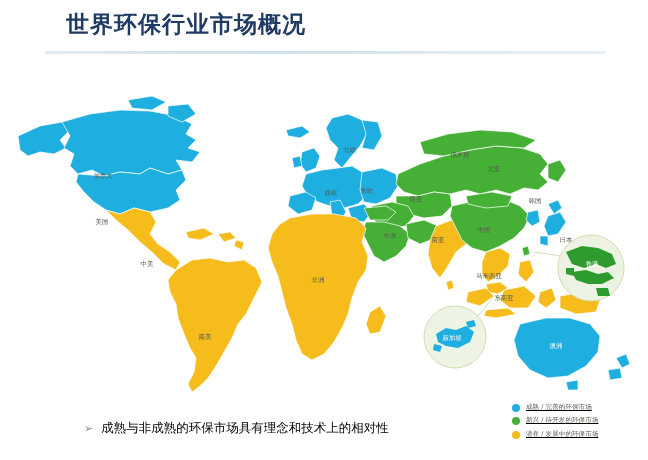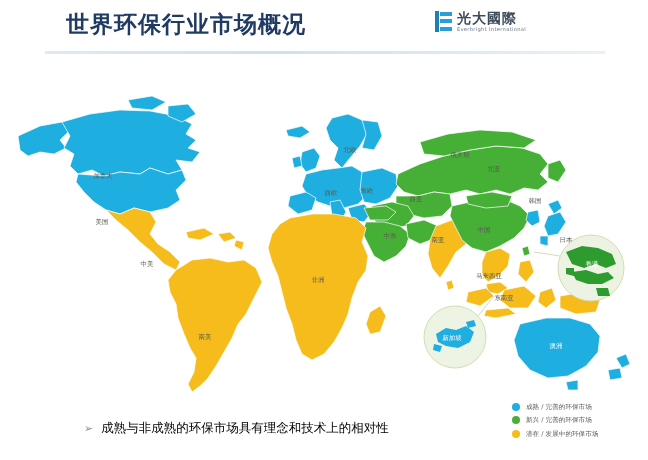--- a/index.html
+++ b/index.html
@@ -54,42 +54,30 @@
     position:absolute;left:84px;top:420px;
     display:flex;align-items:center;gap:8px;
   }
   .bullet-arrow{font-size:11px;color:#8a8a8a;line-height:1;}
   .bullet-text{font-size:12.5px;color:#000000;white-space:nowrap;}
   
   .legend{
     position:absolute;left:512px;top:403px;
     display:flex;flex-direction:column;gap:4.3px;
   }
-  .legend-row{display:flex;align-items:flex-start;gap:6px;}
+  .legend-row{display:flex;align-items:flex-end;gap:6px;text-decoration:underline;}
   .legend-dot{width:8px;height:8px;border-radius:50%;flex:none;}
   .legend-label{font-size:6.6px;color:#5b5b55;white-space:nowrap;}
 </style>
 </head>
 <body>
 
 <div class="header">
   <div class="title">世界环保行业市场概况</div>
 
-  <div class="logo">
-    <div class="logo-mark">
-      <div class="bar spine"></div>
-      <div class="bar b1"></div>
-      <div class="bar b2"></div>
-      <div class="bar b3"></div>
-    </div>
-    <div class="logo-text">
-      <div class="logo-cn">光大國際</div>
-      <div class="logo-en">Everbright International</div>
-    </div>
-  </div>
 
   <div class="divider"></div>
 </div>
 
 <div class="map-wrap">
 <svg viewBox="0 0 648 350" xmlns="http://www.w3.org/2000/svg">
   <g stroke="#ffffff" stroke-width="0.7" stroke-linejoin="round">
 
     <path fill="#1FAEE0" d="M18,80 L40,70 L62,66 L70,74 L60,84 L66,92 L54,98 L40,96 L28,100 L20,94 Z"></path>
 
@@ -219,19 +207,19 @@
   <span class="bullet-text">成熟与非成熟的环保市场具有理念和技术上的相对性</span>
 </div>
 
 <div class="legend">
   <div class="legend-row">
     <span class="legend-dot" style="background:#1FAEE0"></span>
     <span class="legend-label">成熟 / 完善的环保市场</span>
   </div>
   <div class="legend-row">
     <span class="legend-dot" style="background:#45B035"></span>
-    <span class="legend-label">新兴 / 完善的环保市场</span>
+    <span class="legend-label">新兴 / 待开发的环保市场</span>
   </div>
   <div class="legend-row">
     <span class="legend-dot" style="background:#F5BC1C"></span>
     <span class="legend-label">潜在 / 发展中的环保市场</span>
   </div>
 </div>
 
 </body></html>

